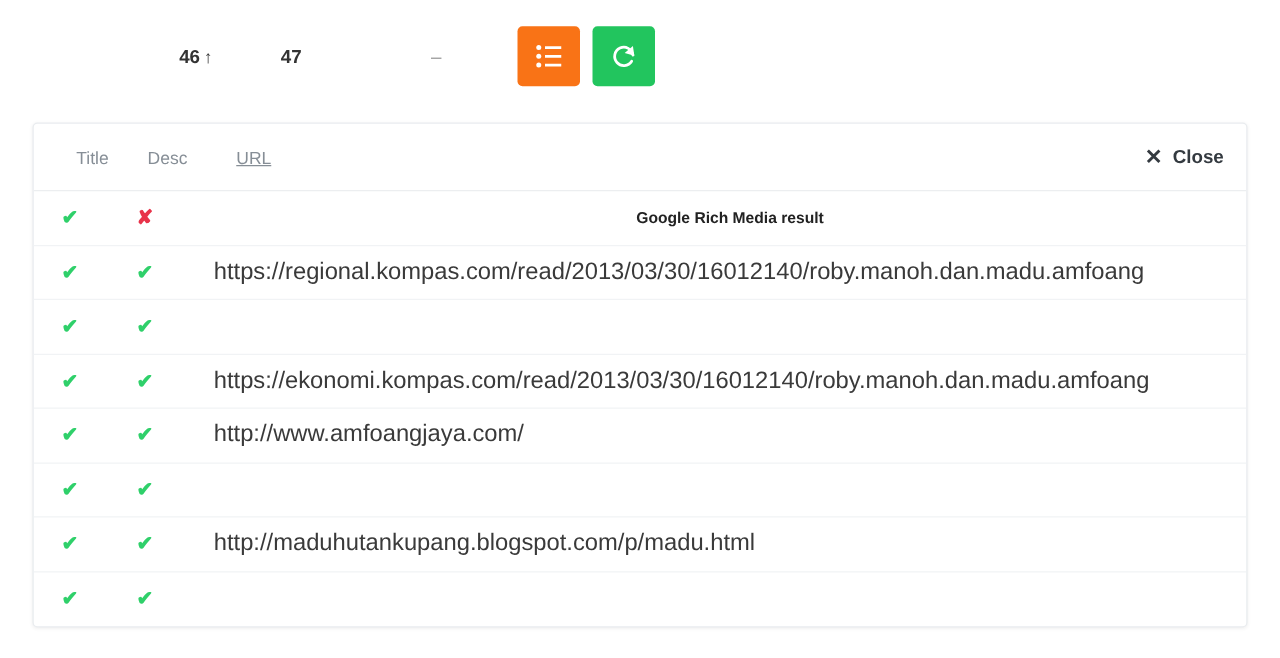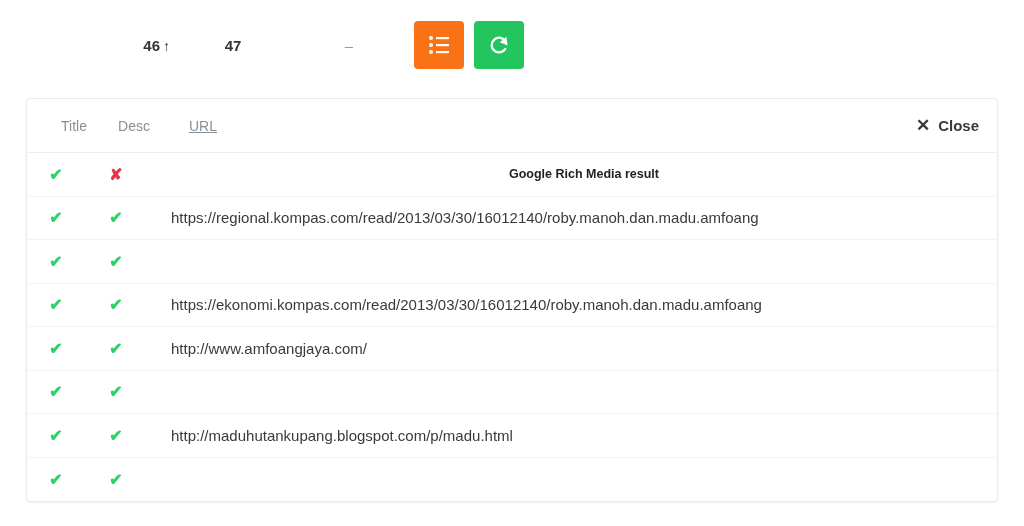--- a/index.html
+++ b/index.html
@@ -110,21 +110,21 @@
     text-align: center;
     font-size: 16px;
     font-weight: bold;
   }
   .cell-mark.second { width: 62px; }
   .ok  { color: #2fd06a; }
   .bad { color: #e8334a; }
   .cell-url {
     flex: 1;
     padding-left: 24px;
-    font-size: 15px;
+    font-size: 19px;
     color: #3a3a3a;
   }
   .cell-url.bold { font-weight: bold; font-size: 12.5px; color: #222; text-align: center; }
 </style>
 </head>
 <body>
 
 <div class="topbar">
   <div class="metric metric-1">
     <span>46</span><span class="arrow-up">↑</span>

